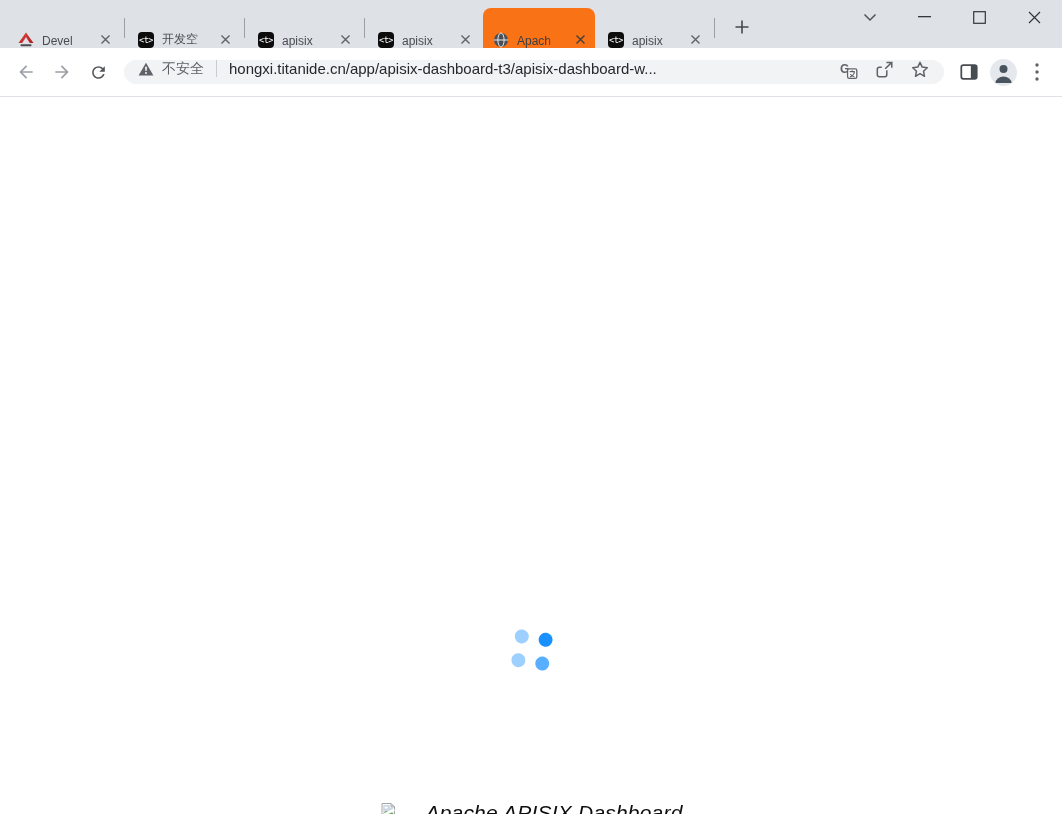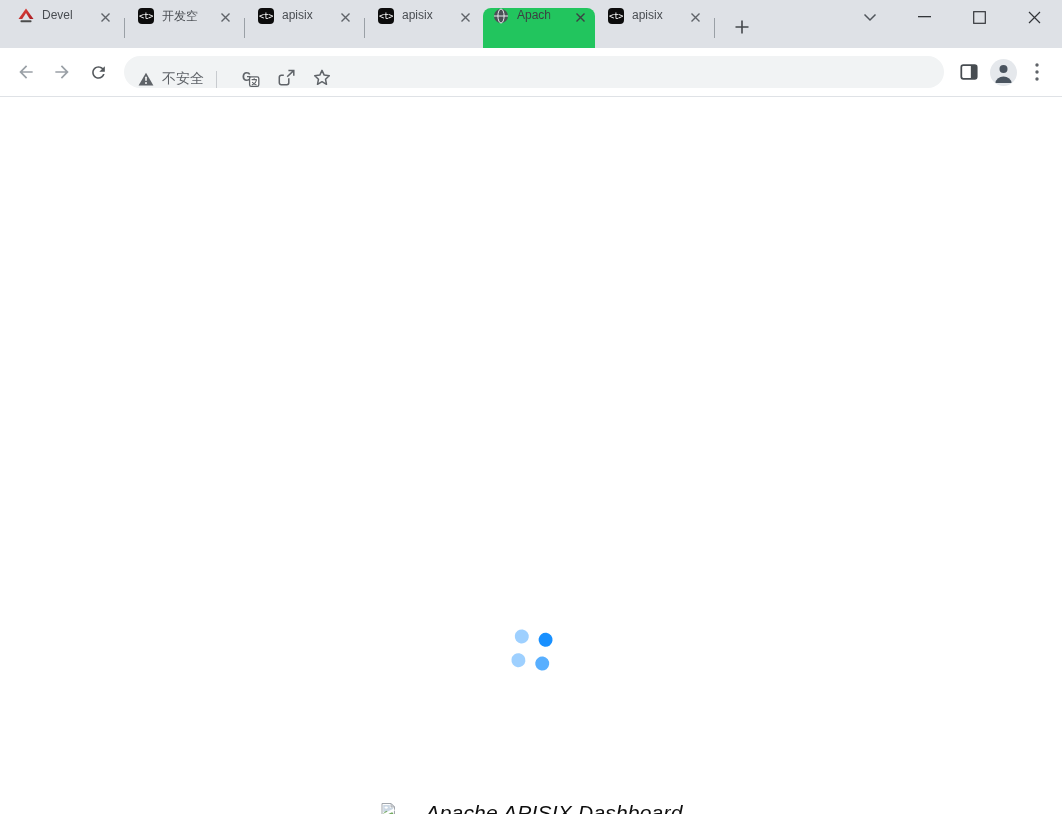--- a/index.html
+++ b/index.html
@@ -2,24 +2,24 @@
 <html style="--accent: #1890ff; --tabstrip-bg: #dee1e6; --toolbar-bg: #ffffff; --omnibox-bg: #f1f3f4; --icon-gray: #5f6368; --page-bg: #ffffff;"><head>
 <meta charset="utf-8">
 <style>
   * { margin:0; padding:0; box-sizing:border-box; }
   html,body { width:1062px; height:814px; overflow:hidden;
               font-family:"Liberation Sans", sans-serif; background:#fff; }
 
   
   .tabstrip { height:48px; background:var(--tabstrip-bg,#dee1e6);
               display:flex; align-items:flex-end; padding-left:8px; position:relative; }
-  .tab { width:112px; height:40px; display:flex; align-items:flex-start;
+  .tab { width:112px; height:40px; display:flex; align-items:flex-end;
          padding:0 6px 0 10px; gap:8px; border-radius:8px 8px 0 0;
          font-size:12px; color:#494d52; cursor:pointer; }
-  .tab.active { background:#22c55e; color:#3c4043; margin:0 3px; }
+  .tab.active { background:#f97316; color:#3c4043; margin:0 3px; }
   .tab-label { flex:1; overflow:hidden; white-space:nowrap; min-width:0;
                -webkit-mask-image:linear-gradient(to right,#000 65%,transparent 96%);
                mask-image:linear-gradient(to right,#000 65%,transparent 96%); }
   .tab-close { width:18px; height:18px; border-radius:50%; flex:none;
                display:flex; align-items:center; justify-content:center; cursor:pointer; }
   .tab-sep { width:1px; height:20px; background:#9aa0a6; margin:0 3.5px 10px; align-self:flex-end; }
   .favicon { width:16px; height:16px; flex:none; display:flex;
              align-items:center; justify-content:center; }
   .favicon-t { width:16px; height:16px; background:#0c0c0c; border-radius:4px;
                color:#fff; font-family:"DejaVu Sans Mono",monospace; font-size:8.5px;
@@ -28,22 +28,22 @@
                 display:flex; align-items:center; justify-content:center; cursor:pointer; }
   .win-controls { position:absolute; top:0; right:0; display:flex; }
   .win-btn { width:55px; height:34px; display:flex; align-items:center;
              justify-content:center; cursor:pointer; }
 
   
   .toolbar { height:49px; background:var(--toolbar-bg,#fff); display:flex; align-items:center;
              padding:0 8px; border-bottom:1px solid #dfe2e6; }
   .nav-btn { width:36px; height:36px; border-radius:50%; flex:none;
              display:flex; align-items:center; justify-content:center; cursor:pointer; }
-  .omnibox { flex:1; min-width:0; height:32px; background:var(--omnibox-bg,#f1f3f4);
-             border-radius:17px; margin:0 8px; display:flex; align-items:flex-end;
+  .omnibox { flex:1; min-width:0; height:24px; background:var(--omnibox-bg,#f1f3f4);
+             border-radius:17px; margin:0 8px; display:flex; align-items:flex-start;
              padding:0 14px; }
   .security { display:flex; align-items:center; gap:8px; color:#5f6368;
               font-size:14px; flex:none; cursor:pointer; }
   .omni-divider { width:1px; height:17px; background:#c8cbcf; margin:0 12px; flex:none; }
   .url-text { flex:1; min-width:0; font-size:15px; color:#26282c;
               white-space:nowrap; overflow:hidden; }
   .omni-icons { display:flex; align-items:center; gap:16px; flex:none; margin-left:12px; }
   .omni-icons > div { cursor:pointer; display:flex; align-items:center; }
   .tb-btn { width:34px; height:34px; border-radius:50%; flex:none;
             display:flex; align-items:center; justify-content:center; cursor:pointer; }
@@ -209,20 +209,21 @@
   <div class="omnibox">
     <div class="security">
       <svg width="16" height="14" viewBox="0 0 16 14">
         <path d="M8,0.8 L15.4,13.4 H0.6 Z" fill="#5f6368"></path>
         <rect x="7.25" y="4.6" width="1.5" height="4.4" rx="0.7" fill="#fff"></rect>
         <circle cx="8" cy="11" r="0.95" fill="#fff"></circle>
       </svg>
       <span>不安全</span>
     </div>
     <div class="omni-divider"></div>
+    <div class="url-text">hongxi.titanide.cn/app/apisix-dashboard-t3/apisix-dashboard-w...</div>
     <div class="omni-icons">
       <div>
         <svg width="19" height="19" viewBox="0 0 19 19">
           <text x="1" y="11.5" font-size="12" font-weight="bold" fill="#5f6368" font-family="Liberation Sans, sans-serif">G</text>
           <rect x="8.6" y="7.8" width="9.2" height="9.6" rx="1.6" fill="#fff" stroke="#5f6368" stroke-width="1.3"></rect>
           <path d="M10.6,10.6 h5.2 M13.2,9.3 v1.3 M11.2,13 c1.2,1.8 2.8,2.6 4.4,3 M15.6,10.6 c-0.6,2.6 -2.4,4.6 -4.8,5.5" fill="none" stroke="#5f6368" stroke-width="1.1"></path>
         </svg>
       </div>
       <div>
         <svg width="20" height="20" viewBox="0 0 20 20">

